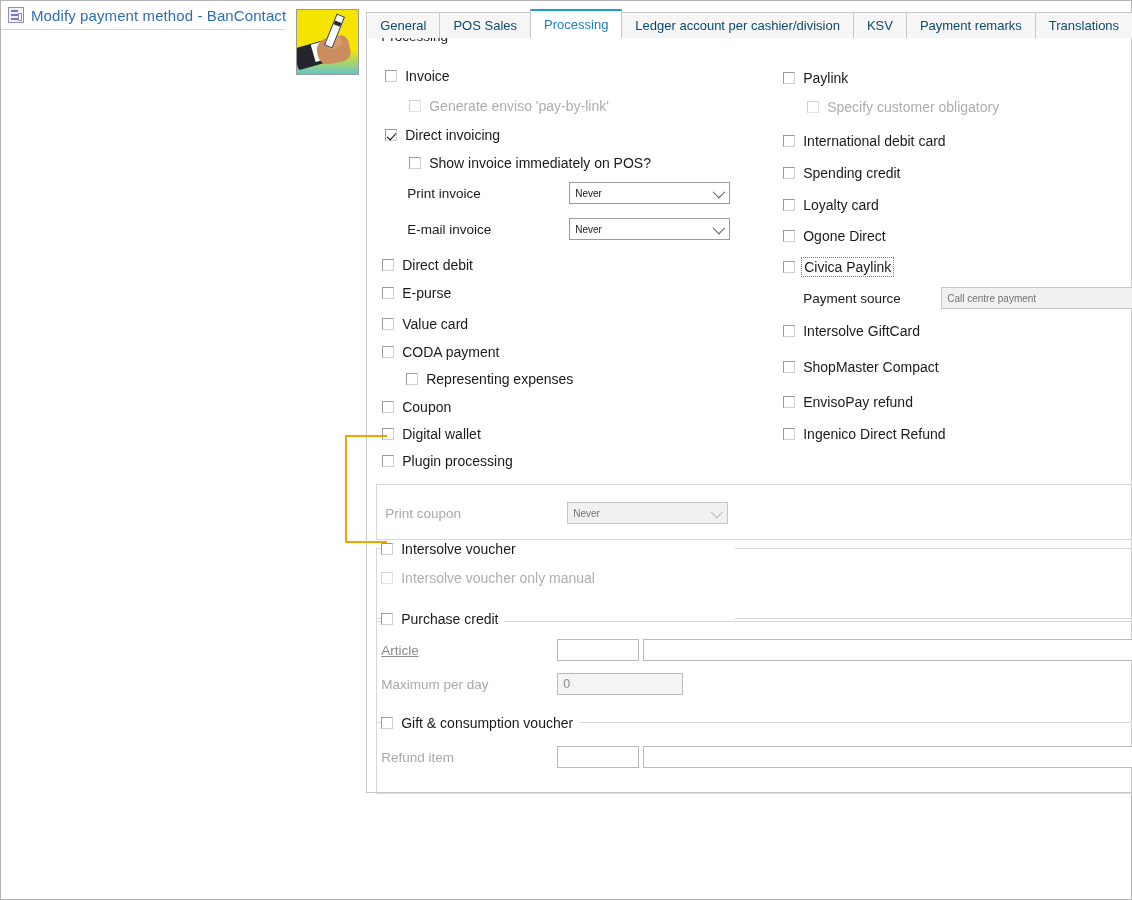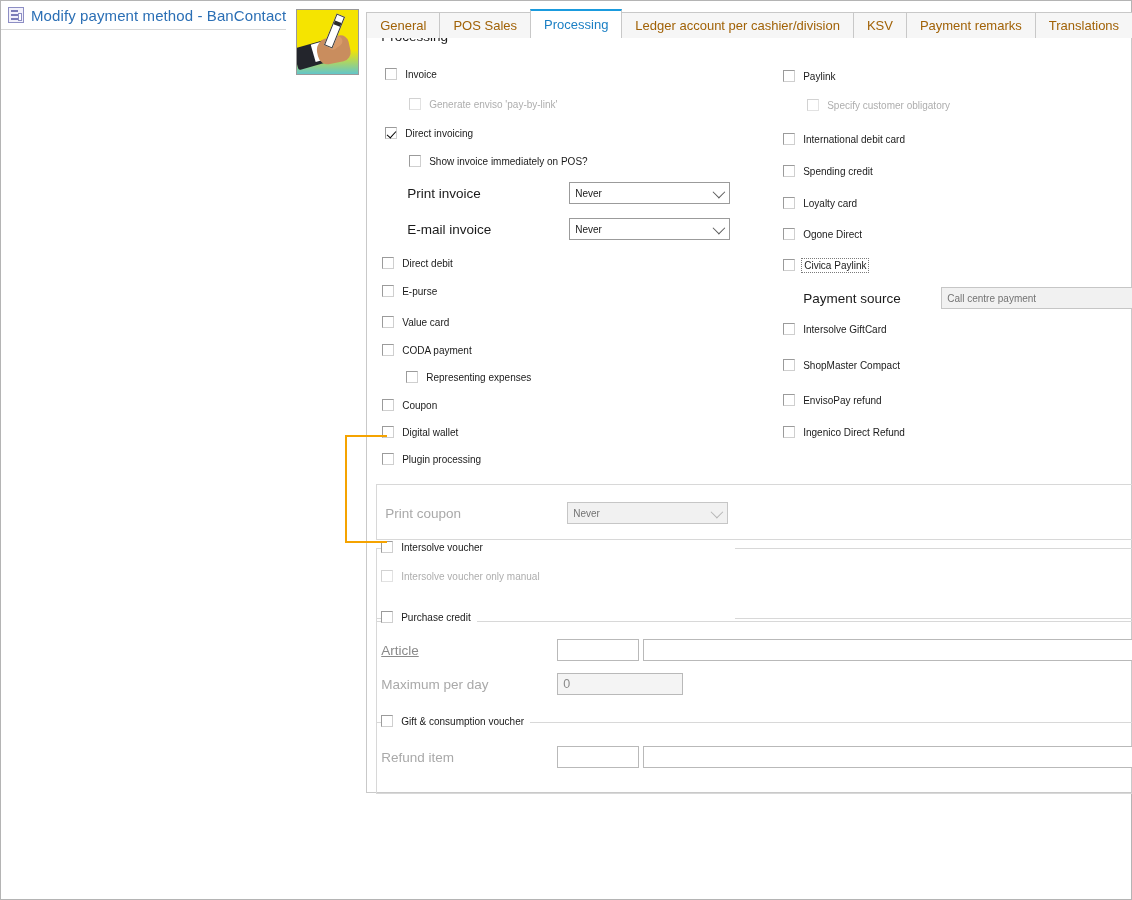--- a/index.html
+++ b/index.html
@@ -89,21 +89,21 @@
   }
   
   .tabstrip{
     display:flex;align-items:flex-end;height:29px;
     position:relative;z-index:3;
   }
   .tab{
     height:26px;line-height:26px;
     padding:0 13px;
     border:1px solid #c8c8c8;border-bottom:none;
-    background:#f6f6f6;color:#a16207;
+    background:#f6f6f6;color:#0c4a6e;
     font-size:13px;white-space:nowrap;
     margin-right:-1px;box-sizing:border-box;
   }
   .tab.active{
     background:#ffffff;color:#1a7fc4;
     border-top:2px solid #1a9bde;
     border-left-color:#c8c8c8;border-right-color:#c8c8c8;
     height:29px;line-height:27px;
     position:relative;z-index:4;
   }
@@ -132,21 +132,21 @@
     border-right-color:#cfcfcf;border-bottom-color:#cfcfcf;
     background:#ffffff;box-sizing:border-box;
     margin-right:8px;position:relative;
   }
   .box.dis{border-color:#d2d2d2;border-right-color:#e2e2e2;border-bottom-color:#e2e2e2;}
   .box.checked::after{
     content:"";position:absolute;left:3px;top:1px;width:4px;height:8px;
     border:solid #000000;border-width:0 1.8px 1.8px 0;
     transform:rotate(42deg);
   }
-  .lbl{font-size:10px;color:#1a1a1a;}
+  .lbl{font-size:14px;color:#1a1a1a;}
   .lbl.dis{color:#aeaeae;}
   .lbl.focus{outline:1px dotted #7a7a7a;outline-offset:1px;padding:0 1px;}
   
   .fld{position:absolute;display:flex;align-items:center;}
   .fld-lbl{font-size:13.5px;color:#1a1a1a;}
   .fld-lbl.dis{color:#a9a9a9;}
   .fld-lbl.link{color:#8a8a8a;text-decoration:underline;}
   .combo{
     height:22px;border:1px solid #9b9b9b;background:#ffffff;
     box-sizing:border-box;display:flex;align-items:center;

